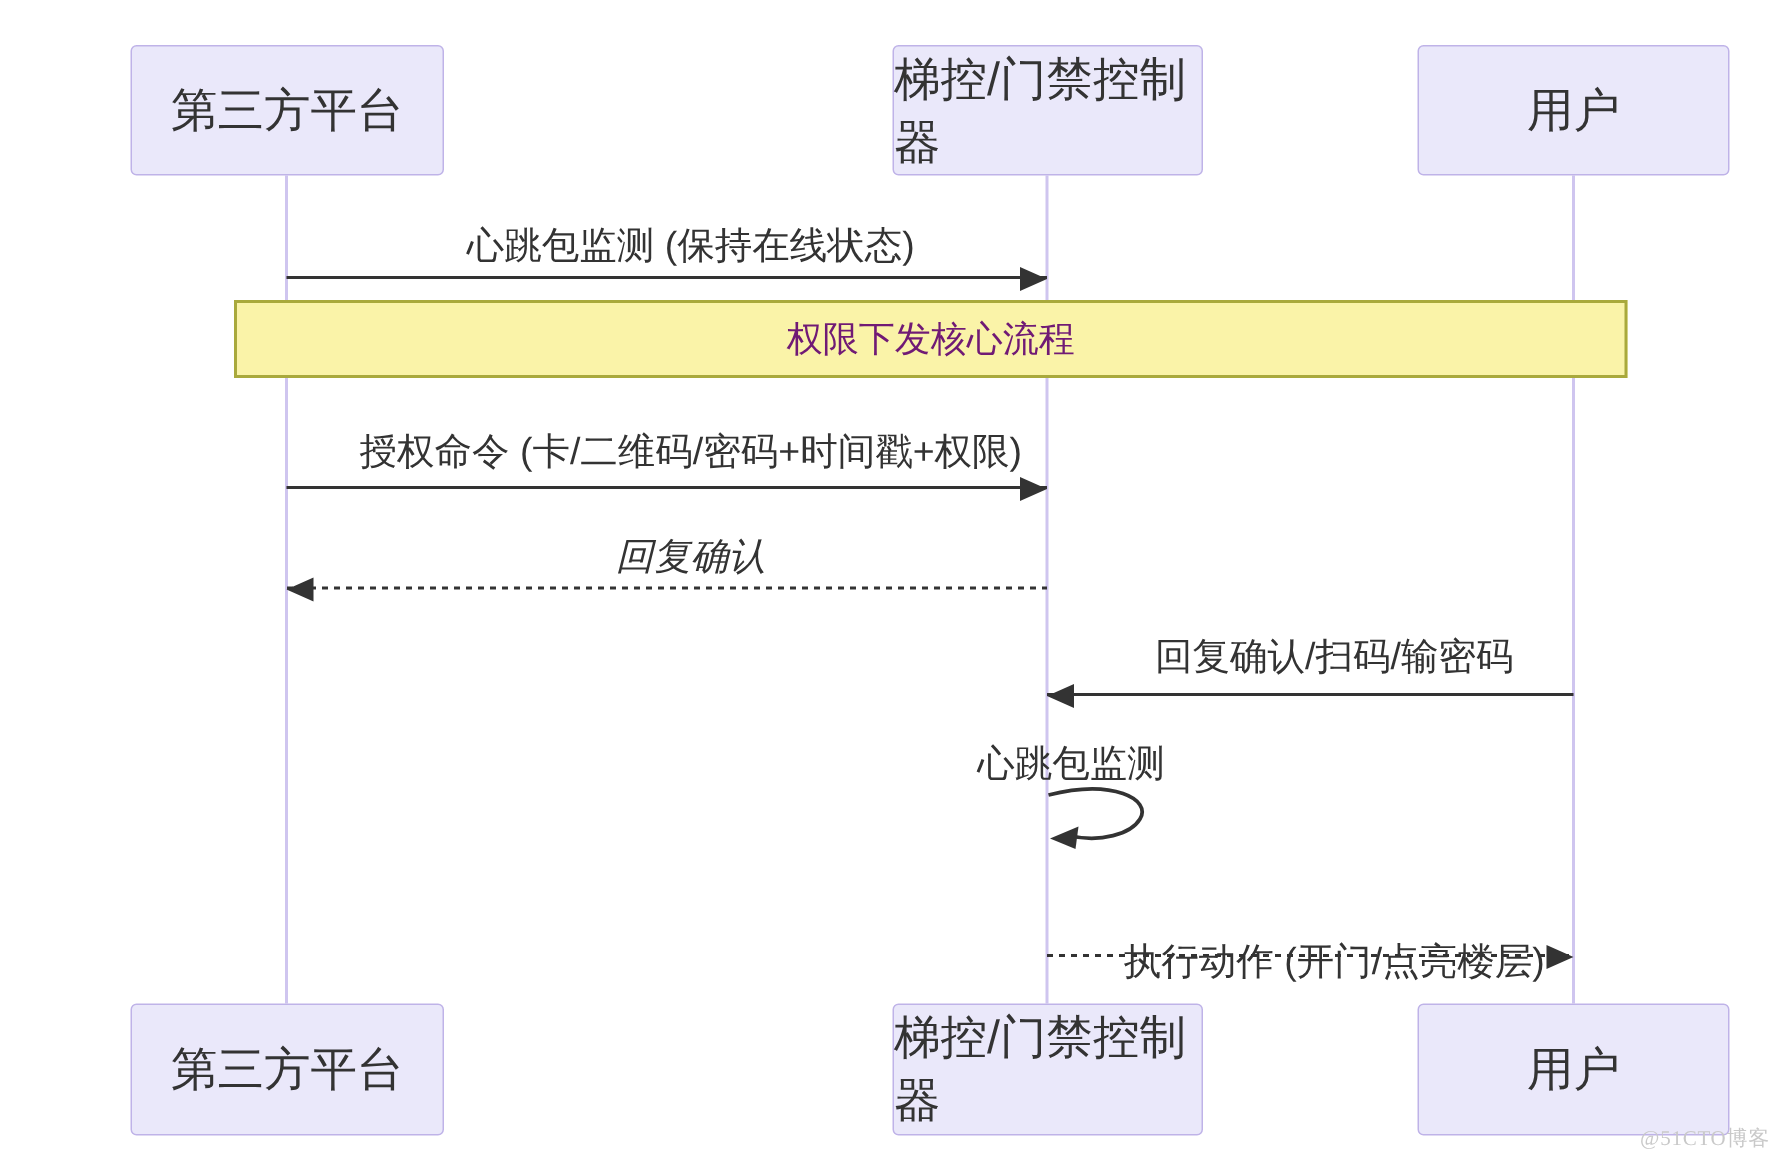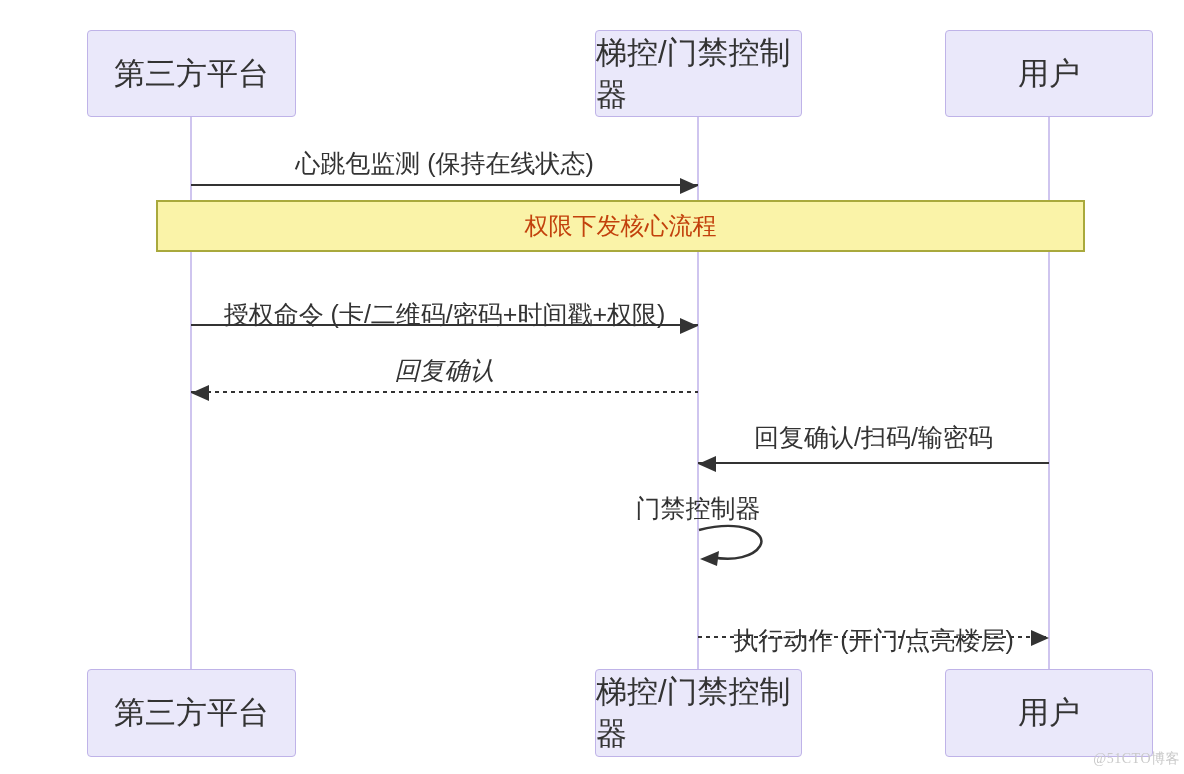--- a/index.html
+++ b/index.html
@@ -35,20 +35,21 @@
     height: 552px;
     width: 2px;
     background: #CFC5EF;
   }
   .msg-label {
     position: absolute;
     text-align: center;
     font-size: 25px;
     color: #333333;
     white-space: nowrap;
+    padding-left: 16px;
   }
   .msg-line {
     position: absolute;
     height: 2px;
   }
   .msg-line.solid { background: #333333; }
   .msg-line.dashed {
     background: repeating-linear-gradient(to right, #333333 0 4px, transparent 4px 8px);
   }
   .arrowhead {
@@ -66,21 +67,21 @@
     top: 200px;
     width: 929px;
     height: 52px;
     background: #FAF3A8;
     border: 2px solid #A9A93C;
     box-sizing: border-box;
     display: flex;
     align-items: center;
     justify-content: center;
     font-size: 24px;
-    color: #c2410c;
+    color: #701a75;
   }
   .self-loop {
     position: absolute;
     left: 698px;
     top: 524px;
   }
   .watermark {
     position: absolute;
     right: 4px;
     top: 750px;
@@ -106,33 +107,33 @@
   <div class="actor-box" style="left:87px; top:669px; width:209px; height:88px;">第三方平台</div>
   <div class="actor-box" style="left:595px; top:669px; width:207px; height:88px;">梯控/门禁控制器</div>
   <div class="actor-box" style="left:945px; top:669px; width:208px; height:88px;">用户</div>
 
   <div class="msg-label" style="left:191px; width:507px; top:147px;">心跳包监测 (保持在线状态)</div>
   <div class="msg-line solid" style="left:191px; width:507px; top:184px;"></div>
   <div class="arrowhead right" style="left:680px; top:178px;"></div>
 
   <div class="banner">权限下发核心流程</div>
 
-  <div class="msg-label" style="left:191px; width:507px; top:298px;">授权命令 (卡/二维码/密码+时间戳+权限)</div>
+  <div class="msg-label" style="left:191px; width:507px; top:284px;">授权命令 (卡/二维码/密码+时间戳+权限)</div>
   <div class="msg-line solid" style="left:191px; width:507px; top:324px;"></div>
   <div class="arrowhead right" style="left:680px; top:318px;"></div>
 
   <div class="msg-label" style="left:191px; width:507px; top:354px;font-style:italic;">回复确认</div>
   <div class="msg-line dashed" style="left:191px; width:507px; top:391px;"></div>
   <div class="arrowhead left" style="left:191px; top:385px;"></div>
 
   <div class="msg-label" style="left:698px; width:351px; top:421px;">回复确认/扫码/输密码</div>
   <div class="msg-line solid" style="left:698px; width:351px; top:462px;"></div>
   <div class="arrowhead left" style="left:698px; top:456px;"></div>
 
-  <div class="msg-label" style="left:598px; width:200px; top:492px;">门禁控制器</div>
+  <div class="msg-label" style="left:598px; width:200px; top:492px;">心跳包监测</div>
   <svg class="self-loop" width="72" height="46" viewBox="0 0 72 46">
     <path d="M 1 6 C 44 -5, 70 9, 62 22 C 56 32, 36 38, 14 33" fill="none" stroke="#333333" stroke-width="2.5"></path>
     <polygon points="2,35 21,27 19,42" fill="#333333"></polygon>
   </svg>
 
   <div class="msg-label" style="left:698px; width:351px; top:624px;">执行动作 (开门/点亮楼层)</div>
   <div class="msg-line dashed" style="left:698px; width:351px; top:636px;"></div>
   <div class="arrowhead right" style="left:1031px; top:630px;"></div>
 
   <div class="watermark">@51CTO博客</div>

